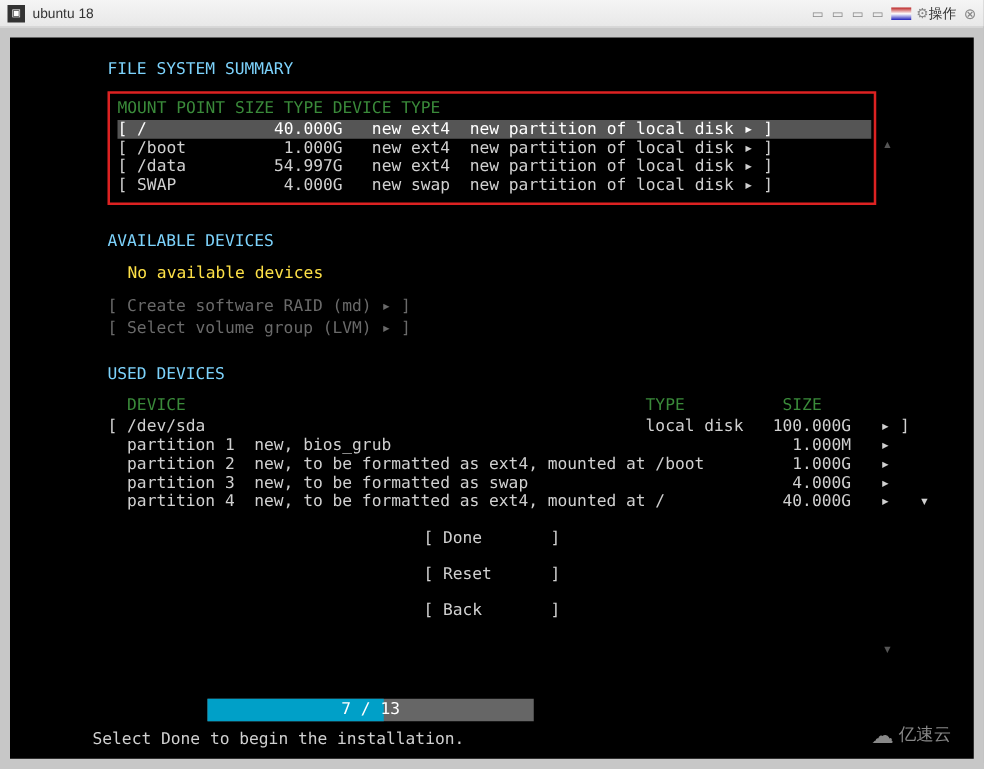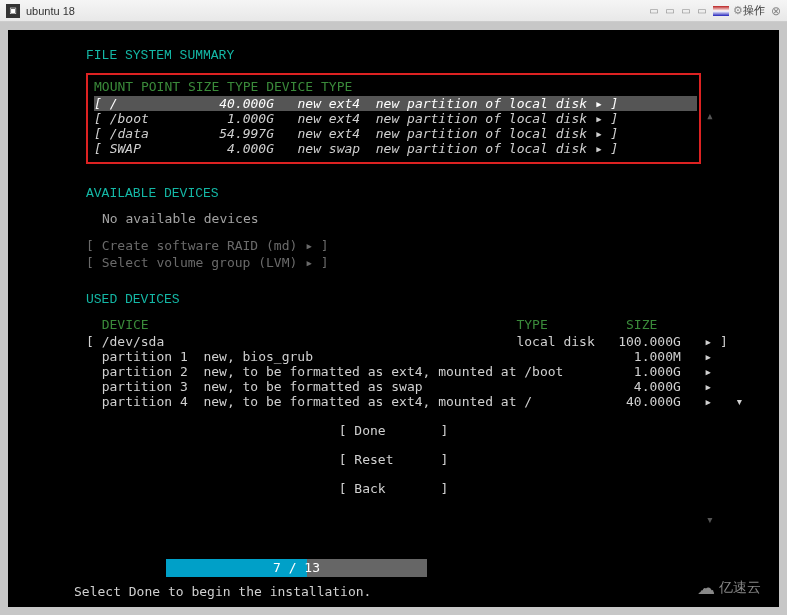--- a/index.html
+++ b/index.html
@@ -45,44 +45,42 @@
       color: #fff;
       padding: 18px 0 18px 78px;
       font-size: 14px;
       letter-spacing: 0.5px;
     }
     .content {
       padding: 18px 78px 0 78px;
       position: relative;
     }
     .section-title {
-      color: #14b8a6;
+      color: #7dd3fc;
       margin-bottom: 10px;
-      font-family: Liberation Mono, monospace;
     }
     .fs-box {
       border: 2px solid #d22;
       padding: 4px 2px 6px 6px;
       margin-bottom: 22px;
     }
     .fs-header {
       color: #3a8a3a;
       margin-bottom: 2px;
     }
     .fs-row {
       color: #d0d0d0;
       white-space: pre;
-      font-style: italic;
     }
     .fs-row.selected {
       background: #555;
       color: #fff;
     }
     .avail { margin-bottom: 22px; }
-    .no-dev { color: #a3a3a3; margin: 6px 0 12px 16px; }
+    .no-dev { color: #fde047; margin: 6px 0 12px 16px; }
     .disabled-opt { color: #6a6a6a; margin-bottom: 2px; }
     .used { margin-bottom: 0; }
     .used-header { color: #3a8a3a; margin-top:8px; margin-bottom:2px; white-space:pre; }
     .used-row { white-space: pre; color:#d0d0d0; }
     .btn-row { text-align: center; margin-top: 14px; white-space:pre; }
     .progress-wrap {
       position: absolute;
       left: 158px;
       right: 352px;
       bottom: 32px;

